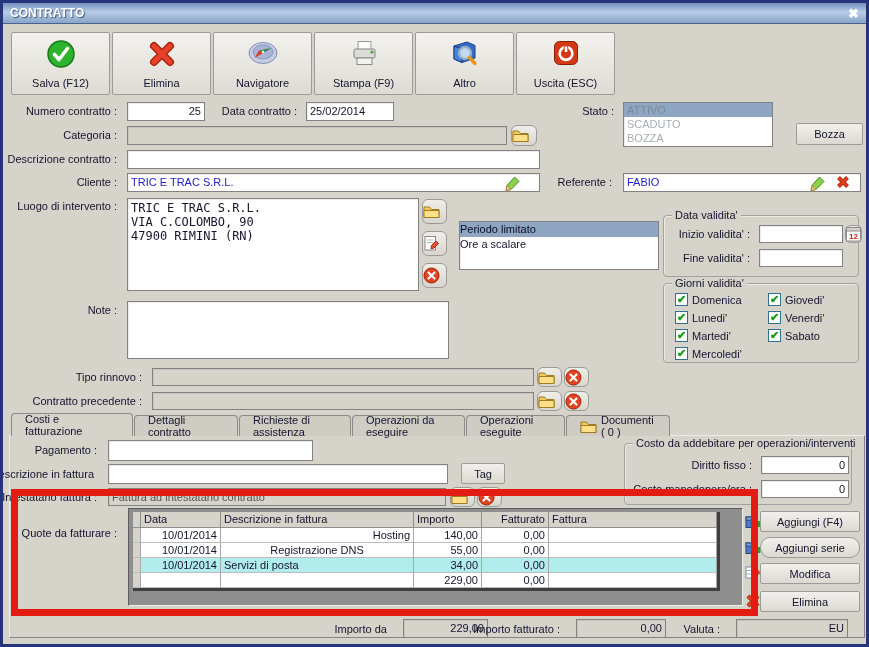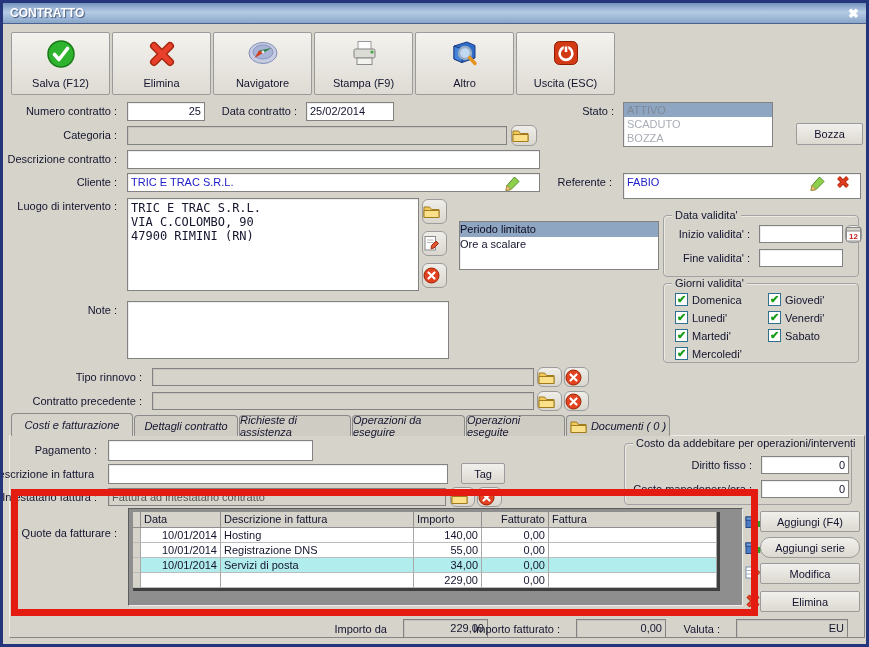--- a/index.html
+++ b/index.html
@@ -49,21 +49,21 @@
            box-shadow:inset 1px 1px 0 #eceae5; }
   .gtitle { position:absolute; top:-7px; left:8px; background:#d6d3cb; padding:0 3px; white-space:nowrap; }
 
   .cb { position:absolute; display:flex; align-items:center; gap:4px; }
   .cb .box { width:13px; height:13px; background:#fff; border:1px solid #31708f;
              display:flex; align-items:center; justify-content:center;
              color:#169c16; font-weight:bold; font-size:11px; line-height:1; }
 
   .tab { position:absolute; top:412px; height:21px; background:#cfccc4;
          border:1px solid #8a8a8a; border-bottom:none; border-radius:4px 4px 0 0;
-         display:flex; align-items:center; justify-content:center; gap:4px; padding:0 0;font-style:italic; }
+         display:flex; align-items:center; justify-content:center; gap:4px; padding:0 13px; }
   .tab.active { background:#d6d3cb; top:410px; height:23px; z-index:6; }
 
   .panel { position:absolute; left:6px; top:432px; width:856px; height:203px;
            border:1px solid; border-color:#efede8 #858585 #858585 #efede8; }
 
   .mono { font-family:"DejaVu Sans Mono",monospace; font-size:12px; white-space:pre; }
 
   
   .qtwrap { position:absolute; left:125px; top:505px; width:615px; height:98px;
             background:#8e8e8e; border:1px solid; border-color:#5c5c5c #ededed #ededed #5c5c5c; }
@@ -189,21 +189,21 @@
   <div class="inp blue" style="left:124px;top:170px;width:413px;height:19px;">
     <span>TRIC E TRAC S.R.L.</span>
     <span style="position:absolute;right:18px;top:1px;">
         <svg width="16" height="16" viewBox="0 0 16 16">
           <path d="M9.5 2 L14 6.5 L6 14.5 L1 15.5 L2 10.5 Z" fill="#8ed04e" stroke="#4f8c22"></path>
           <path d="M1 15.5 L2 10.5 L6 14.5 Z" fill="#f2c982" stroke="#b08a40"></path>
         </svg>
       </span>
   </div>
   <div class="lbl" style="right:254px;top:173px;">Referente :</div>
-  <div class="inp blue" style="left:620px;top:170px;width:238px;height:26px;">
+  <div class="inp blue" style="left:620px;top:170px;width:238px;height:19px;">
     <span>FABIO</span>
     <span style="position:absolute;right:34px;top:1px;">
         <svg width="16" height="16" viewBox="0 0 16 16">
           <path d="M9.5 2 L14 6.5 L6 14.5 L1 15.5 L2 10.5 Z" fill="#8ed04e" stroke="#4f8c22"></path>
           <path d="M1 15.5 L2 10.5 L6 14.5 Z" fill="#f2c982" stroke="#b08a40"></path>
         </svg>
       </span>
     <span style="position:absolute;right:10px;top:1px;">
         <svg width="14" height="14" viewBox="0 0 14 14">
           <path d="M2.5 2.5 L11.5 11.5 M11.5 2.5 L2.5 11.5" stroke="#b02810" stroke-width="4"></path>
@@ -409,29 +409,29 @@
           <div class="qcell qrowhdr" style="width:8px;text-align:left;"></div>
           <div class="qcell" style="width:80px;text-align:left;">Data</div>
           <div class="qcell" style="width:193px;text-align:left;">Descrizione in fattura</div>
           <div class="qcell" style="width:68px;text-align:left;">Importo</div>
           <div class="qcell" style="width:67px;text-align:right;">Fatturato</div>
           <div class="qcell" style="width:168px;text-align:left;">Fattura</div>
         </div>
         <div class="qrow ">
           <div class="qcell qrowhdr" style="width:8px;text-align:left;"></div>
           <div class="qcell" style="width:80px;text-align:right;">10/01/2014</div>
-          <div class="qcell" style="width:193px;text-align:left;">Hosting</div>
+          <div class="qcell" style="width:193px;text-align:right;">Hosting</div>
           <div class="qcell" style="width:68px;text-align:right;">140,00</div>
           <div class="qcell" style="width:67px;text-align:right;">0,00</div>
           <div class="qcell" style="width:168px;text-align:left;"></div>
         </div>
         <div class="qrow ">
           <div class="qcell qrowhdr" style="width:8px;text-align:left;"></div>
           <div class="qcell" style="width:80px;text-align:right;">10/01/2014</div>
-          <div class="qcell" style="width:193px;text-align:left;">Registrazione DNS</div>
+          <div class="qcell" style="width:193px;text-align:center;">Registrazione DNS</div>
           <div class="qcell" style="width:68px;text-align:right;">55,00</div>
           <div class="qcell" style="width:67px;text-align:right;">0,00</div>
           <div class="qcell" style="width:168px;text-align:left;"></div>
         </div>
         <div class="qrow ">
           <div class="qcell qrowhdr" style="width:8px;text-align:left;"></div>
           <div class="qcell" style="width:80px;text-align:right;background:#b2eded;">10/01/2014</div>
           <div class="qcell" style="width:193px;text-align:left;background:#b2eded;">Servizi di posta</div>
           <div class="qcell" style="width:68px;text-align:right;background:#b2eded;">34,00</div>
           <div class="qcell" style="width:67px;text-align:right;background:#b2eded;">0,00</div>

